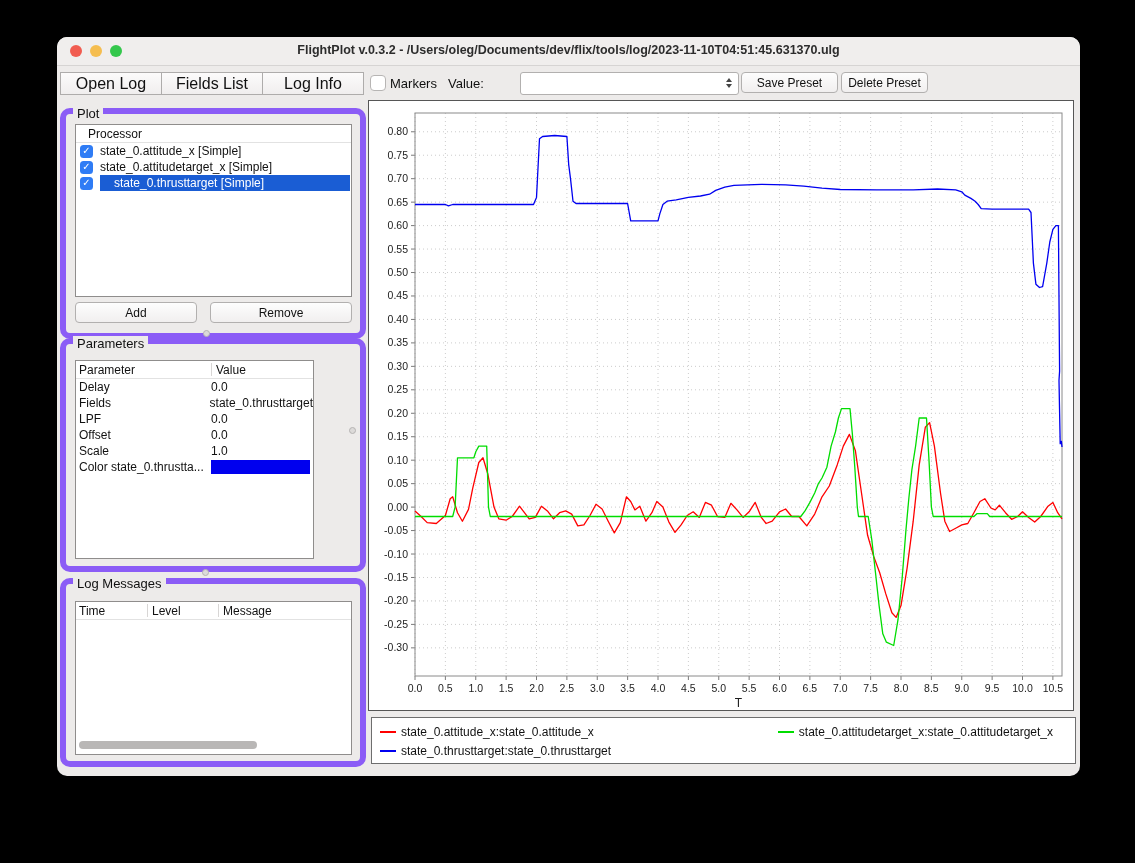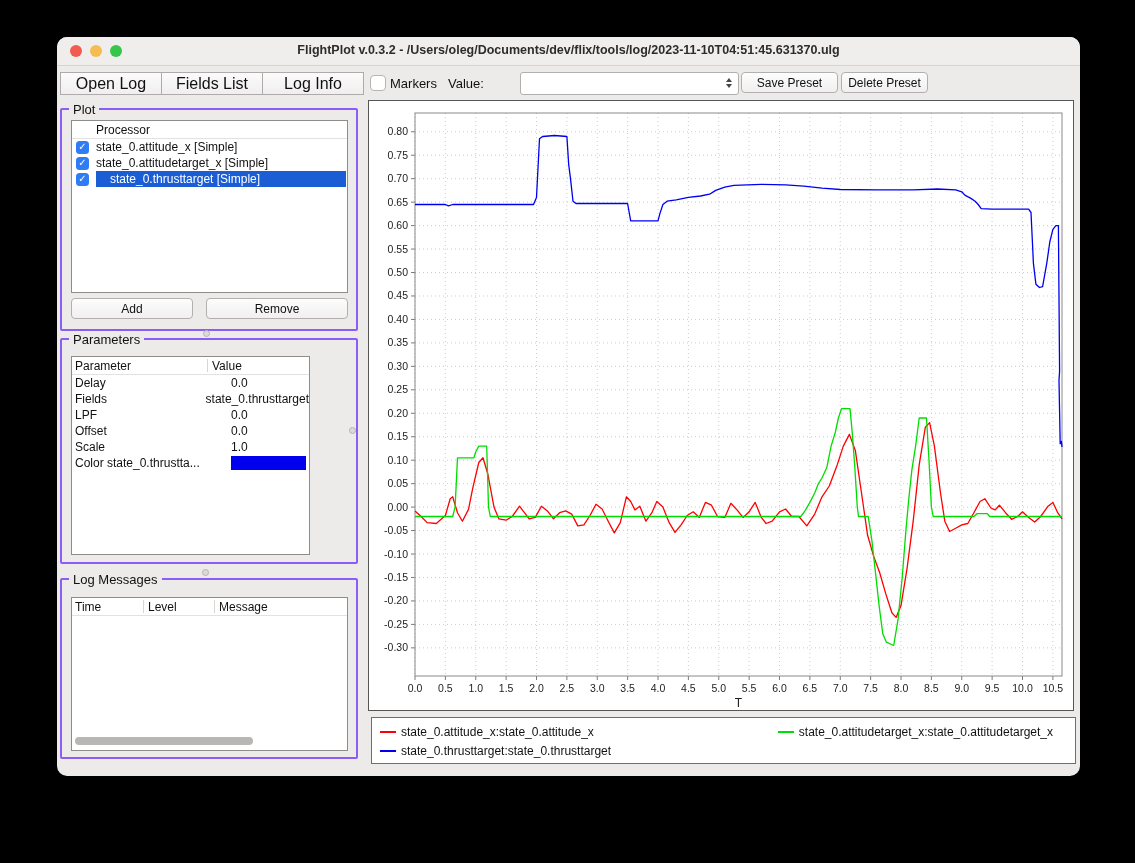--- a/index.html
+++ b/index.html
@@ -14,28 +14,28 @@
   .segbtn{width:100px;height:21px;background:linear-gradient(#fcfbfb,#f0eeee);border:1px solid #aeacab;border-right:none;font-size:16px;display:flex;align-items:center;justify-content:center;color:#111;}
   .segbtn:last-child{border-right:1px solid #aeacab;}
   .cb{width:14px;height:14px;background:#fff;border:1px solid #b7b5b4;border-radius:4px;}
   .lbl{font-size:13px;color:#111;}
   .combo{position:absolute;left:463px;top:35px;width:217px;height:21px;background:#fff;border:1px solid #b2b0af;border-radius:3px;}
   .stepper{position:absolute;right:2px;top:2px;width:15px;height:15px;display:flex;flex-direction:column;align-items:center;justify-content:center;}
   .arr{width:0;height:0;border-left:3.5px solid transparent;border-right:3.5px solid transparent;}
   .arr.up{border-bottom:4px solid #444;margin-bottom:2px;}
   .arr.dn{border-top:4px solid #444;}
   .pushbtn{position:absolute;height:21px;background:linear-gradient(#fdfdfd,#f1efef);border:1px solid #b2b0af;border-radius:4px;font-size:12px;display:flex;align-items:center;justify-content:center;color:#111;box-sizing:border-box;}
-  .group{position:absolute;border:2px solid #8b5cf6;border-radius:2px;}
+  .group{position:absolute;border:6px solid #8b5cf6;border-radius:10px;}
   .gtitle{position:absolute;top:-8px;left:7px;background:#edebea;padding:0 4px;font-size:13px;color:#111;}
   .whitebox{position:absolute;background:#fff;border:1px solid #8f8d8c;box-sizing:border-box;overflow:hidden;}
   .thead{font-size:12px;color:#111;height:17px;display:flex;align-items:center;border-bottom:1px solid #e2e2e2;}
   .listrow{height:16px;display:flex;align-items:center;font-size:12px;color:#111;position:relative;}
   .listrow .ck{width:13px;height:13px;margin:0 7px 0 4px;border-radius:3.5px;background:#2f7cf5;display:flex;align-items:center;justify-content:center;color:#fff;font-size:10px;line-height:10px;font-weight:bold;flex:0 0 13px;}
   .listrow.sel .txt{background:#1a5dd4;color:#fff;flex:1;height:16px;display:flex;align-items:center;padding-left:14px;margin-right:1px;}
-  .prow{height:16px;display:flex;font-size:12px;color:#111;align-items:center;gap:24px;}
+  .prow{height:16px;display:flex;font-size:12px;color:#111;align-items:center;}
   .pcell1{width:135px;padding-left:3px;white-space:nowrap;overflow:hidden;box-sizing:border-box;}
   .pcell2{flex:1;white-space:nowrap;}
   .knob{position:absolute;width:7px;height:7px;border-radius:50%;background:#dcdad9;border:1px solid #b5b3b2;box-sizing:border-box;}
   .chartpanel{position:absolute;left:311px;top:63px;width:706px;height:611px;background:#fff;border:1px solid #565656;box-sizing:border-box;}
   .legendbox{position:absolute;left:314px;top:680px;width:705px;height:47px;background:#fff;border:1px solid #6e6e6e;box-sizing:border-box;padding:4px 8px;}
   .legrow{display:flex;align-items:center;height:19px;justify-content:space-between;}
   .legitem{display:flex;align-items:center;margin-right:14px;}
   .legdash{width:16px;height:2px;margin-right:5px;}
   .leglbl{font-size:12px;color:#111;}
   .scrollthumb{position:absolute;height:8px;border-radius:4px;background:#b9b7b6;}
@@ -67,21 +67,21 @@
       <span class="arr up"></span>
       <span class="arr dn"></span>
     </div>
   </div>
   <div class="pushbtn" style="left:684px;top:35px;width:97px;">Save Preset</div>
   <div class="pushbtn" style="left:784px;top:35px;width:87px;">Delete Preset</div>
 
   <div class="group" style="left:3px;top:71px;width:294px;height:219px;">
     <span class="gtitle">Plot</span>
     <div class="whitebox" style="left:9px;top:10px;width:277px;height:173px;">
-      <div class="thead" style="padding-left:24px;text-align:right;">Processor</div>
+      <div class="thead" style="padding-left:12px;text-align:right;">Processor</div>
       <div id="proc-rows">
           <div class="listrow">
             <span class="ck" style="background: rgb(47, 124, 245);">✓</span>
             <span class="txt">state_0.attitude_x [Simple]</span>
           </div>
           <div class="listrow">
             <span class="ck" style="background: rgb(47, 124, 245);">✓</span>
             <span class="txt">state_0.attitudetarget_x [Simple]</span>
           </div>
           <div class="listrow sel">

